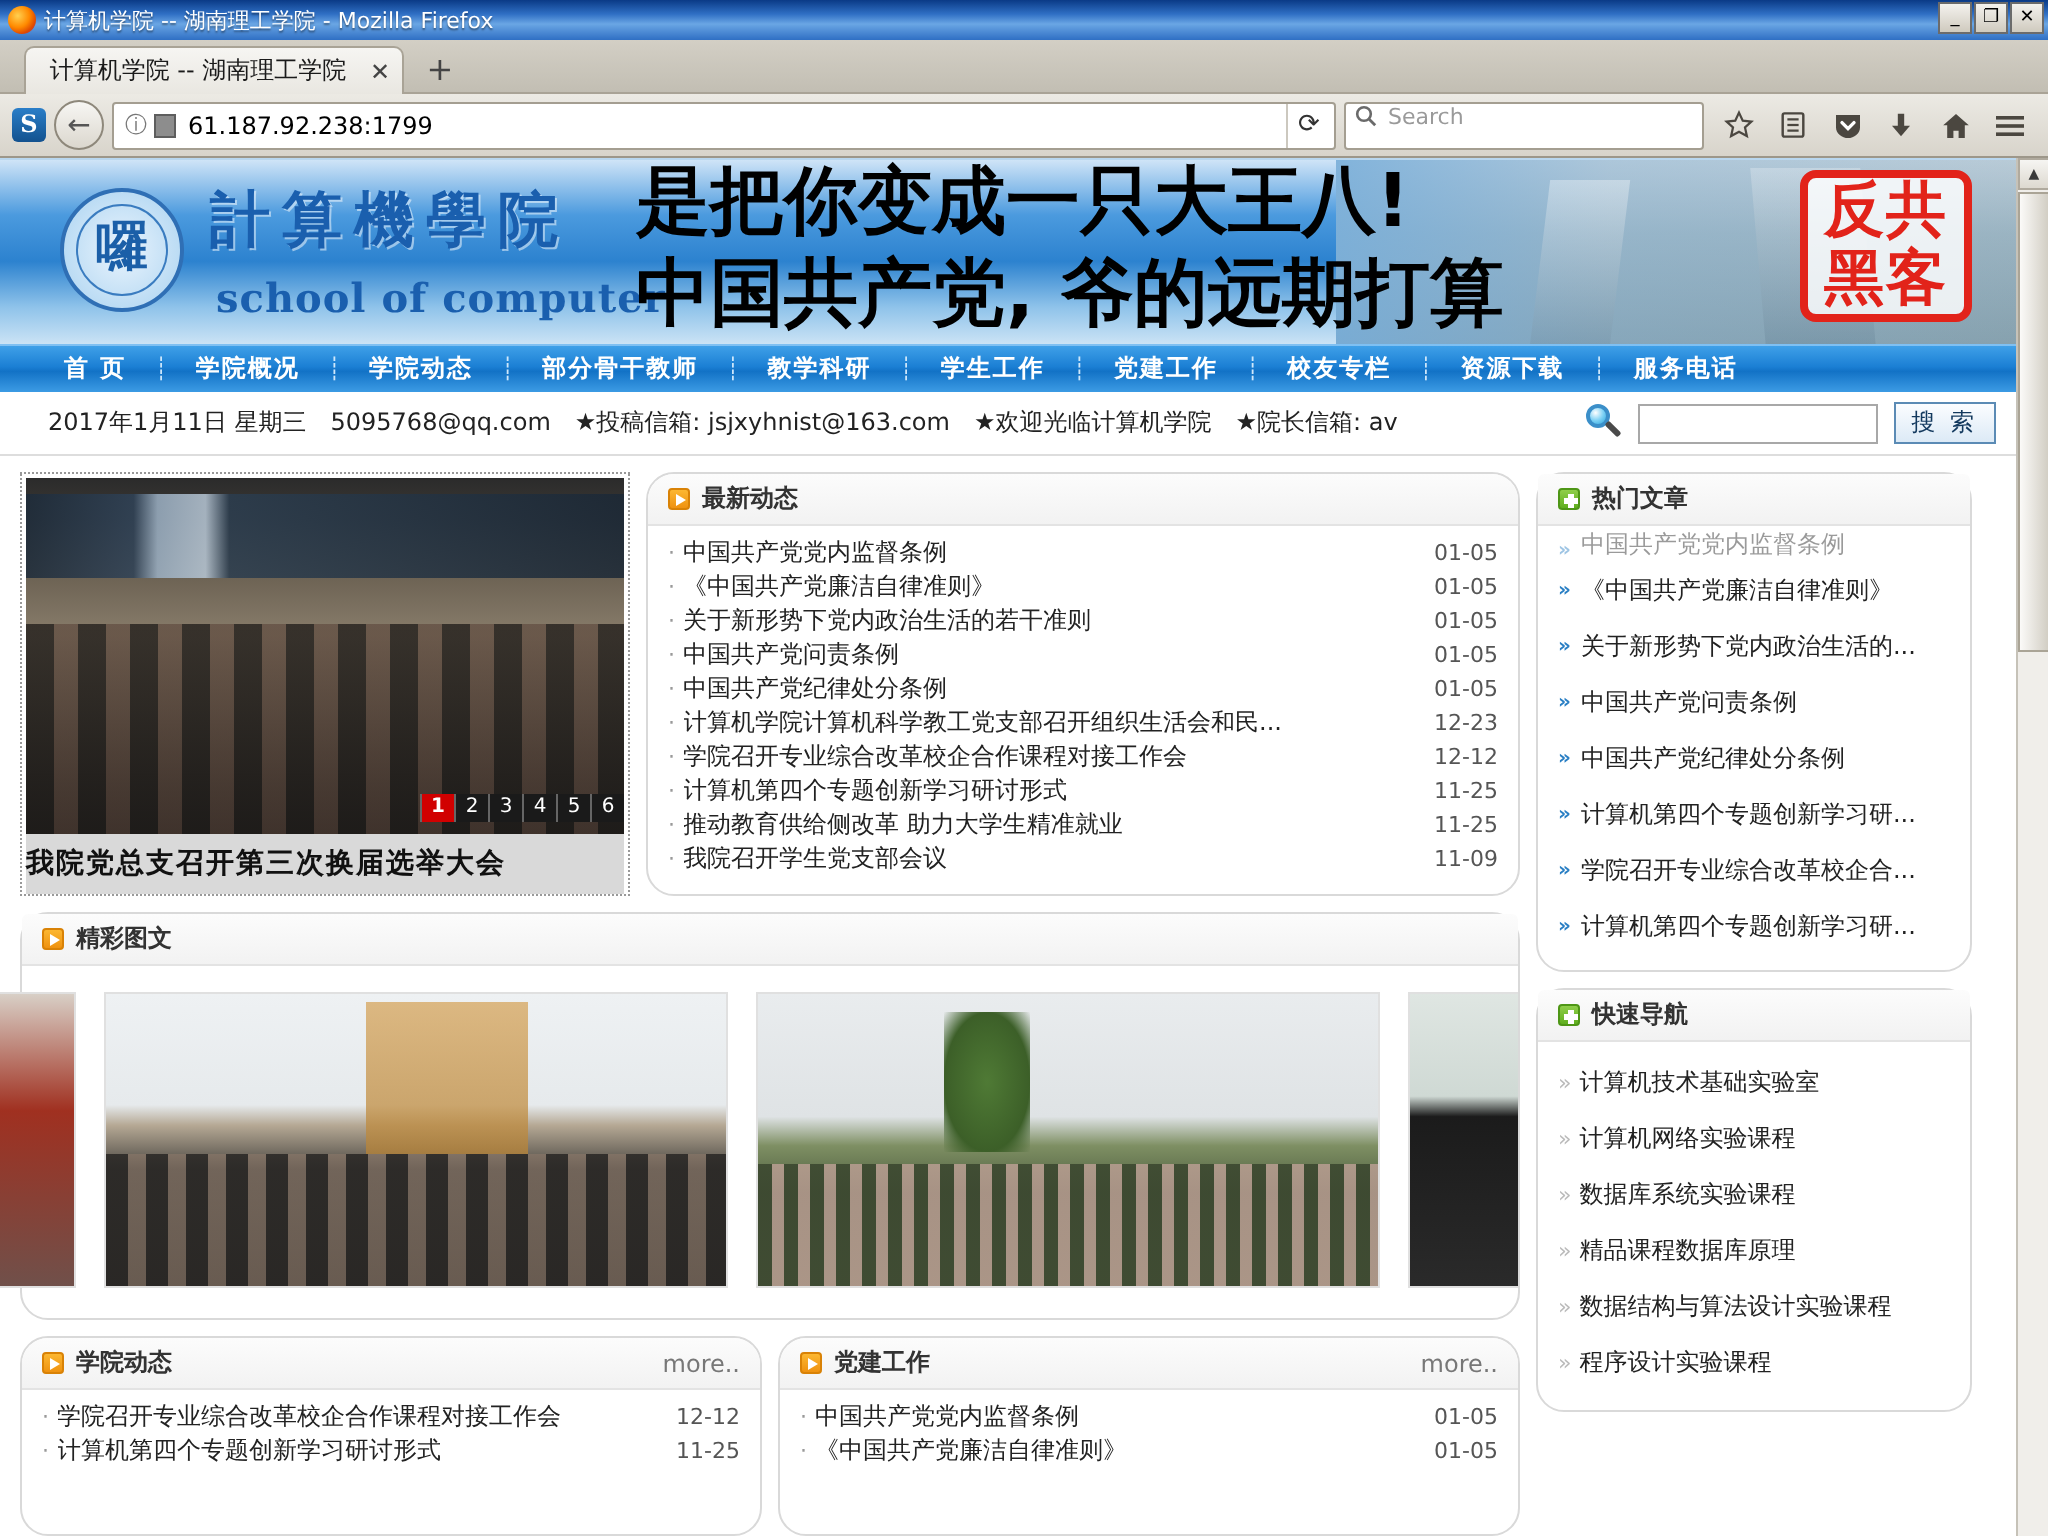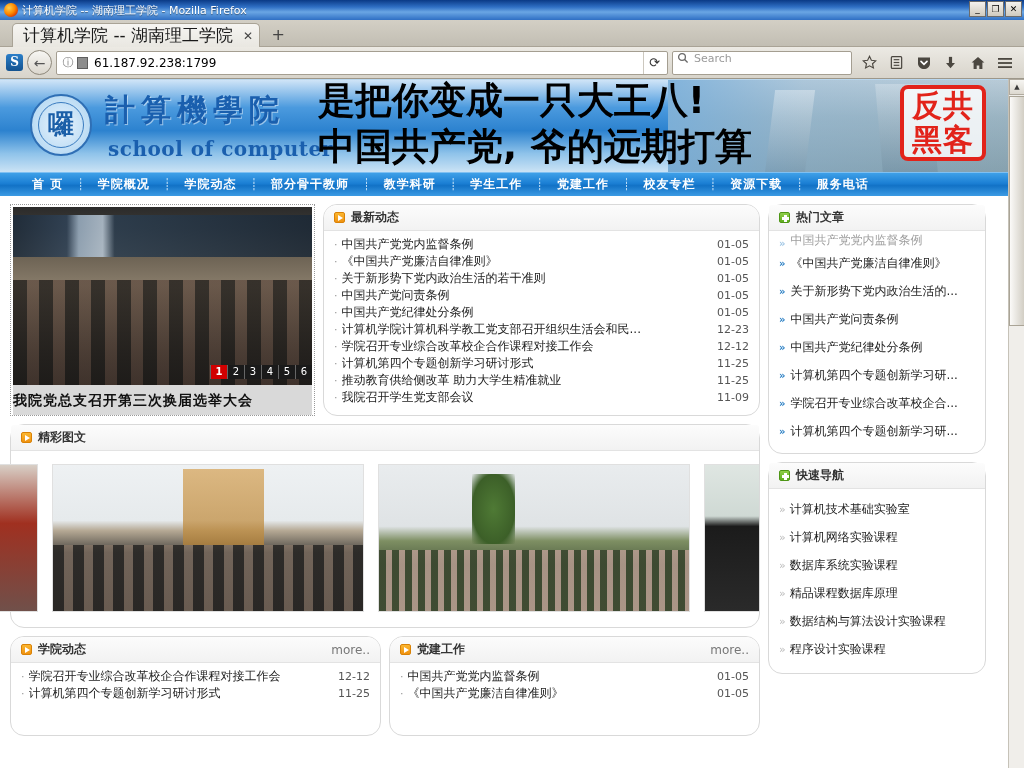--- a/index.html
+++ b/index.html
@@ -55,21 +55,21 @@
     height: 24px;
     background: linear-gradient(to bottom,#f6f5f2,#e9e7e1);
     border: 1px solid #a9a396; border-bottom: none;
     border-radius: 5px 5px 0 0;
     display: flex; align-items: center;
     padding: 0 6px 0 10px;
     min-width: 190px;
     position: relative;
     top: 1px;
   }
-  .tab-label { font-size: 17px; color: #1a1a1a; flex: 1; white-space: nowrap; overflow: hidden; text-align: center; }
+  .tab-label { font-size: 12px; color: #1a1a1a; flex: 1; white-space: nowrap; overflow: hidden; text-align: center; }
   .tab-close { font-size: 12px; color: #444; margin-left: 10px; cursor: pointer; }
   .tab-new {
     font-size: 16px; color: #444; margin-left: 8px; margin-bottom: 2px;
     width: 20px; text-align: center; cursor: pointer;
   }
 
   
   .navbar {
     height: 32px;
     background: linear-gradient(to bottom,#eceae4,#d8d4cb);
@@ -610,20 +610,29 @@
       <span class="navsep">┊</span>
       <a href="#">党建工作</a>
       <span class="navsep">┊</span>
       <a href="#">校友专栏</a>
       <span class="navsep">┊</span>
       <a href="#">资源下载</a>
       <span class="navsep">┊</span>
       <a href="#">服务电话</a>
     </div>
 
+    <div class="infobar">
+      <div class="marquee">2017年1月11日 星期三　5095768@qq.com　★投稿信箱: jsjxyhnist@163.com　★欢迎光临计算机学院　★院长信箱: av</div>
+      <div class="sb-icon">
+          <i></i>
+          <b></b>
+        </div>
+      <input class="sb-input" value="" style="">
+      <button class="sb-btn">搜 索</button>
+    </div>
 
     <div class="content">
 
       <div class="col-left">
 
         <div class="toprow">
 
           <div class="slideshow">
             <div class="slide-img"></div>
             <div class="slide-nums">

